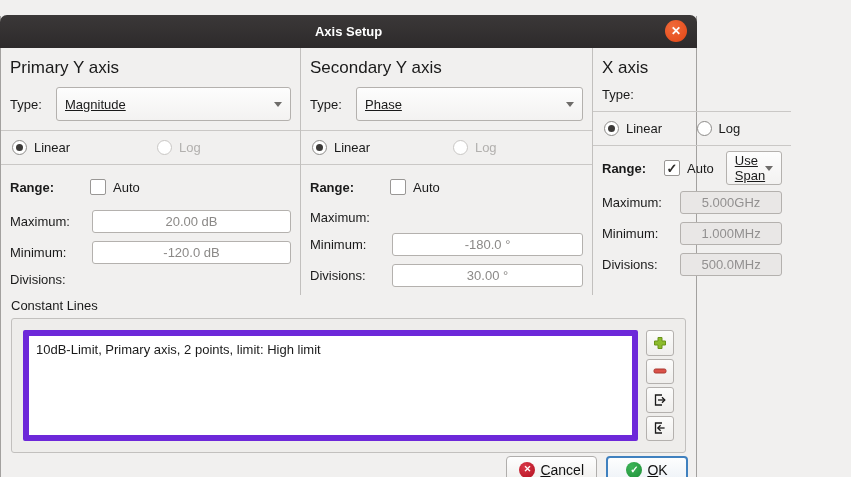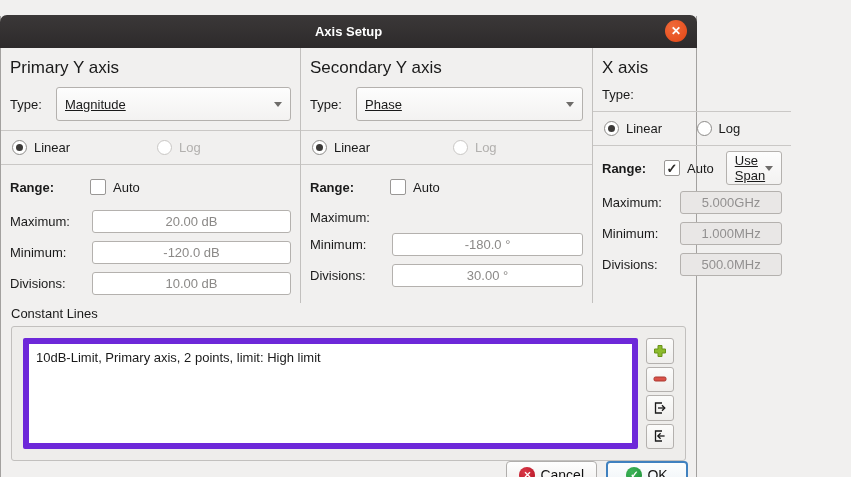--- a/index.html
+++ b/index.html
@@ -193,21 +193,20 @@
       <div class="row field-row">
         <span class="lbl field-lbl">Maximum:</span>
         <input class="field" value="20.00 dB" style="">
       </div>
       <div class="row field-row">
         <span class="lbl field-lbl">Minimum:</span>
         <input class="field" value="-120.0 dB" style="">
       </div>
       <div class="row field-row">
         <span class="lbl field-lbl">Divisions:</span>
-        <input class="field" value="10.00 dB" style="">
       </div>
     </section>
 
     <section class="col col-2">
       <h2 class="col-header">Secondary Y axis</h2>
       <div class="row type-row">
         <span class="lbl type-lbl">Type:</span>
         <div class="combo">
           <span class="combo-text">Phase</span>
           <span class="combo-arrow"></span>

